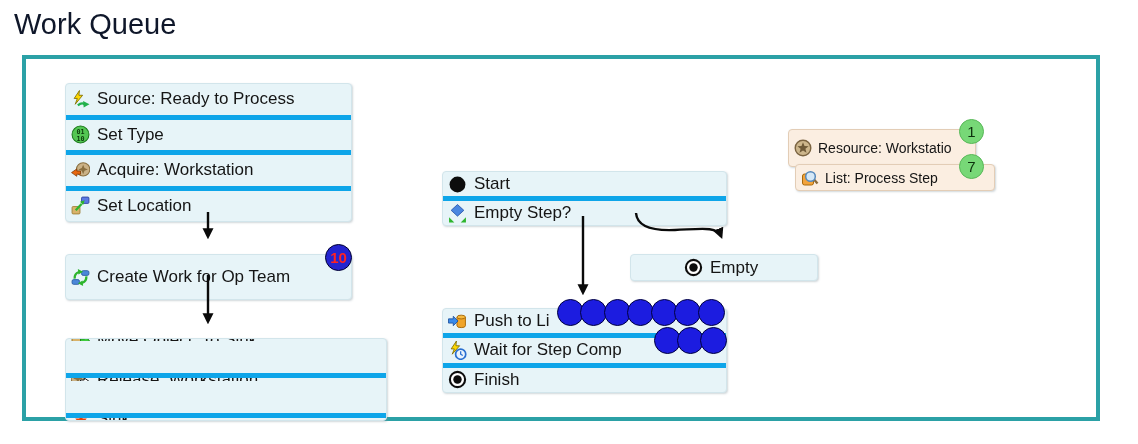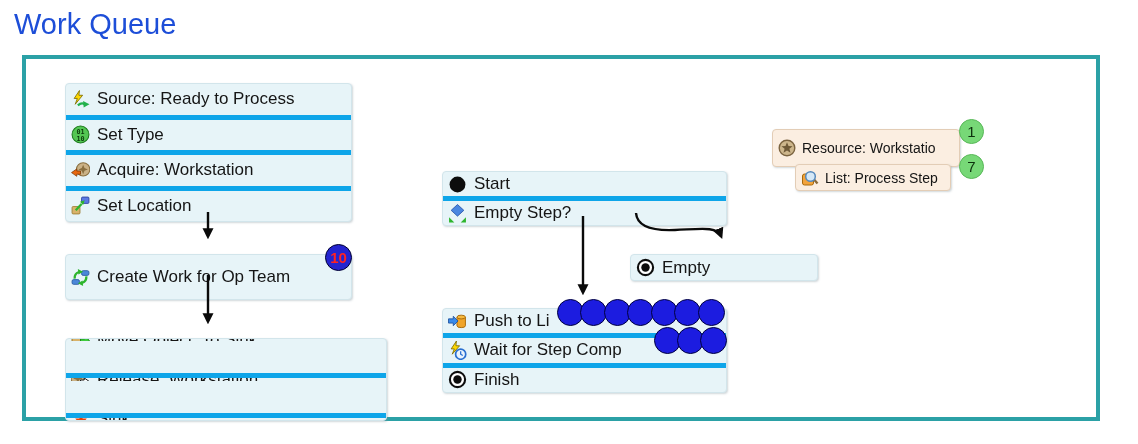--- a/index.html
+++ b/index.html
@@ -1,18 +1,18 @@
 <!DOCTYPE html>
 <html><head>
 <meta charset="utf-8">
 <style>
   html,body{margin:0;padding:0;background:#ffffff;width:1138px;height:444px;
     font-family:"Liberation Sans",sans-serif;color:#151515;overflow:hidden;position:relative;}
   .abs{position:absolute;}
-  #page-title{left:14px;top:8px;font-size:29px;letter-spacing:0px;color:#1d4ed8;}
+  #page-title{left:14px;top:8px;font-size:29px;letter-spacing:0px;color:#0f172a;}
   #container{left:22px;top:55px;width:1078px;height:366px;border:4px solid #2ba1a6;box-sizing:border-box;background:#fff;}
   .block{position:absolute;background:#e7f4f8;border:1px solid #d2e5eb;border-radius:4px;
     box-shadow:1px 1px 2px rgba(120,140,150,.35);z-index:2;display:flex;flex-direction:column;box-sizing:border-box;margin-top:11px;}
   .block.peach{background:#fbeee1;border:1px solid #e3cdb6;}
   .row{display:flex;align-items:center;gap:7px;padding:0 6px 0 5px;flex:1;font-size:17px;white-space:nowrap;overflow:hidden;}
   .row + .row{border-top:5px solid #0ea5e9;}
   .peach .row{font-size:14px;gap:6px;}
   .icon{width:19px;height:19px;flex:0 0 19px;display:inline-block;}
   .icon svg{width:19px;height:19px;display:block;}
   .peach .icon,.peach .icon svg{width:18px;height:18px;flex:0 0 18px;}
@@ -136,21 +136,21 @@
         <svg viewBox="0 0 18 18">
       <polygon points="9,0.5 15,6 9,11.5 3,6" fill="#4a86e0" stroke="#2a55aa" stroke-width="0.8"></polygon>
       <polygon points="1,17.5 1,12.5 6,17.5" fill="#2db52d"></polygon>
       <polygon points="17,17.5 17,12.5 12,17.5" fill="#2db52d"></polygon>
         </svg>
       </span>
     <span>Empty Step?</span>
   </div>
 </div>
 
-<div class="block" style="left:630px;top:243px;width:188px;height:27px;">
+<div class="block" style="left:630px;top:243px;width:188px;height:27px;padding-left:48px;">
   <div class="row">
     <span class="icon">
         <svg viewBox="0 0 18 18">
       <circle cx="9" cy="9" r="7.2" fill="#ffffff" stroke="#0d0d0d" stroke-width="2"></circle>
       <circle cx="9" cy="9" r="4" fill="#0d0d0d"></circle>
         </svg>
       </span>
     <span>Empty</span>
   </div>
 </div>
@@ -180,34 +180,34 @@
     <span class="icon">
         <svg viewBox="0 0 18 18">
       <circle cx="9" cy="9" r="7.2" fill="#ffffff" stroke="#0d0d0d" stroke-width="2"></circle>
       <circle cx="9" cy="9" r="4" fill="#0d0d0d"></circle>
         </svg>
       </span>
     <span>Finish</span>
   </div>
 </div>
 
-<div class="block peach" style="left:772px;top:118px;width:188px;height:38px;">
+<div class="block peach" style="left:788px;top:118px;width:188px;height:38px;">
   <div class="row">
     <span class="icon">
         <svg viewBox="0 0 18 18">
       <circle cx="9" cy="9" r="7.8" fill="#cdb68c" stroke="#7a6340" stroke-width="1.4"></circle>
       <path d="M9,3.2 L10.5,7 L14.6,7.2 L11.4,9.8 L12.5,13.8 L9,11.4 L5.5,13.8 L6.6,9.8 L3.4,7.2 L7.5,7 Z" fill="#6f5a38"></path>
         </svg>
       </span>
     <span>Resource: Workstatio</span>
   </div>
 </div>
 <div class="badge" id="resource-badge">1</div>
 
-<div class="block peach" style="left:795px;top:153px;width:156px;height:27px;">
+<div class="block peach" style="left:795px;top:153px;width:200px;height:27px;">
   <div class="row">
     <span class="icon">
         <svg viewBox="0 0 18 18">
       <rect x="1.5" y="5" width="11" height="11" rx="2" fill="#f2a33c" stroke="#a8690a" stroke-width="1"></rect>
       <line x1="13" y1="10.5" x2="16.5" y2="14.5" stroke="#8a6a3a" stroke-width="2.4"></line>
       <circle cx="9.5" cy="7.5" r="4.8" fill="#d5e8f7" stroke="#5588bb" stroke-width="1.5"></circle>
         </svg>
       </span>
     <span>List: Process Step</span>
   </div>

